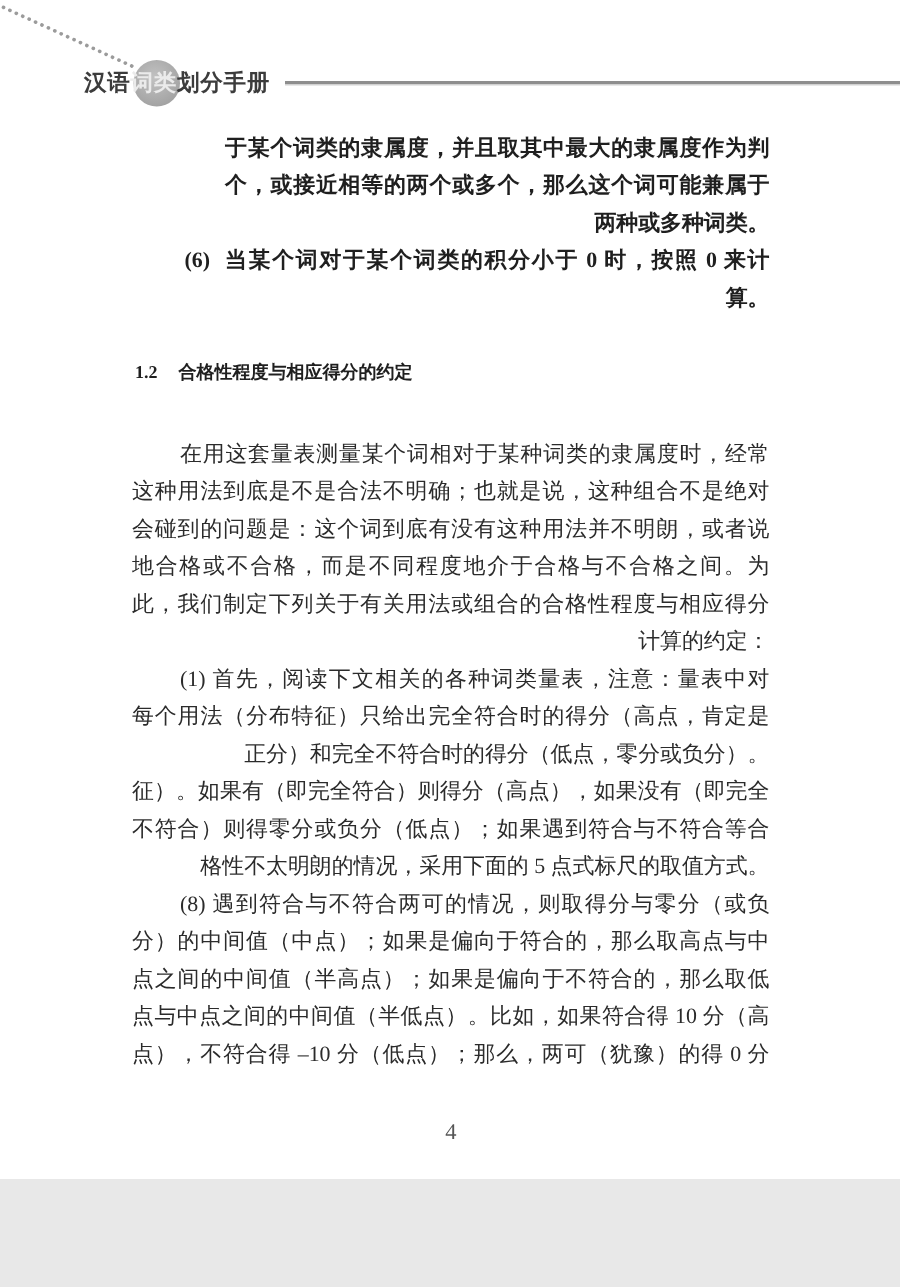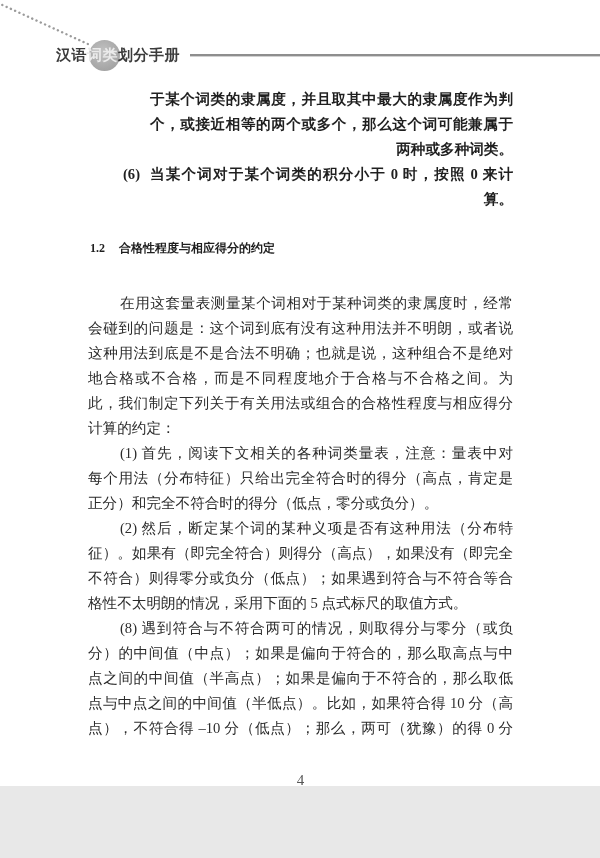--- a/index.html
+++ b/index.html
@@ -50,20 +50,21 @@
   .full{text-align:justify;text-align-last:justify;}
   .section-heading{
     margin:23px 0 0 2px;height:26px;line-height:26px;
     font-size:12px;font-weight:700;color:#1f1f1f;
   }
   .section-heading .sh-title{margin-left:14px;}
   .body-block{margin-top:30px;}
   .bodyline{
     height:25px;line-height:25px;font-size:14.6px;color:#2b2b2b;
     box-sizing:border-box;
+    text-align:right;
   }
   .indent{padding-left:32px;}
   .pagenum{
     margin-top:31px;text-align:center;
     font-size:15px;color:var(--page_number,#565656);
   }
 </style>
 </head>
 <body>
 
@@ -88,29 +89,28 @@
         <div class="bline"><span class="ltext">两种或多种词类。</span></div>
         <div class="bline full"><span class="marker" style="display: inline;">(6)</span><span class="ltext">当某个词对于某个词类的积分小于 0 时，按照 0 来计</span></div>
         <div class="bline"><span class="ltext">算。</span></div>
       </div>
 
     <h2 class="section-heading"><span>1.2</span><span class="sh-title">合格性程度与相应得分的约定</span></h2>
 
     <div class="body-block">
 
     <div class="bodyline full indent"><span class="ltext">在用这套量表测量某个词相对于某种词类的隶属度时，经常</span></div>
+        <div class="bodyline full"><span class="ltext">这种用法到底是不是合法不明确；也就是说，这种组合不是绝对</span></div>
         <div class="bodyline full"><span class="ltext">会碰到的问题是：这个词到底有没有这种用法并不明朗，或者说</span></div>
-        <div class="bodyline full"><span class="ltext">这种用法到底是不是合法不明确；也就是说，这种组合不是绝对</span></div>
         <div class="bodyline full"><span class="ltext">地合格或不合格，而是不同程度地介于合格与不合格之间。为</span></div>
         <div class="bodyline full"><span class="ltext">此，我们制定下列关于有关用法或组合的合格性程度与相应得分</span></div>
         <div class="bodyline"><span class="ltext">计算的约定：</span></div>
         <div class="bodyline full indent"><span class="ltext">(1) 首先，阅读下文相关的各种词类量表，注意：量表中对</span></div>
         <div class="bodyline full"><span class="ltext">每个用法（分布特征）只给出完全符合时的得分（高点，肯定是</span></div>
         <div class="bodyline"><span class="ltext">正分）和完全不符合时的得分（低点，零分或负分）。</span></div>
-        <div class="bodyline full indent"><span class="ltext">(2) 然后，断定某个词的某种义项是否有这种用法（分布特</span></div>
         <div class="bodyline full"><span class="ltext">征）。如果有（即完全符合）则得分（高点），如果没有（即完全</span></div>
         <div class="bodyline full"><span class="ltext">不符合）则得零分或负分（低点）；如果遇到符合与不符合等合</span></div>
         <div class="bodyline"><span class="ltext">格性不太明朗的情况，采用下面的 5 点式标尺的取值方式。</span></div>
         <div class="bodyline full indent"><span class="ltext">(8) 遇到符合与不符合两可的情况，则取得分与零分（或负</span></div>
         <div class="bodyline full"><span class="ltext">分）的中间值（中点）；如果是偏向于符合的，那么取高点与中</span></div>
         <div class="bodyline full"><span class="ltext">点之间的中间值（半高点）；如果是偏向于不符合的，那么取低</span></div>
         <div class="bodyline full"><span class="ltext">点与中点之间的中间值（半低点）。比如，如果符合得 10 分（高</span></div>
         <div class="bodyline full"><span class="ltext">点），不符合得 –10 分（低点）；那么，两可（犹豫）的得 0 分</span></div>
       </div>
 

